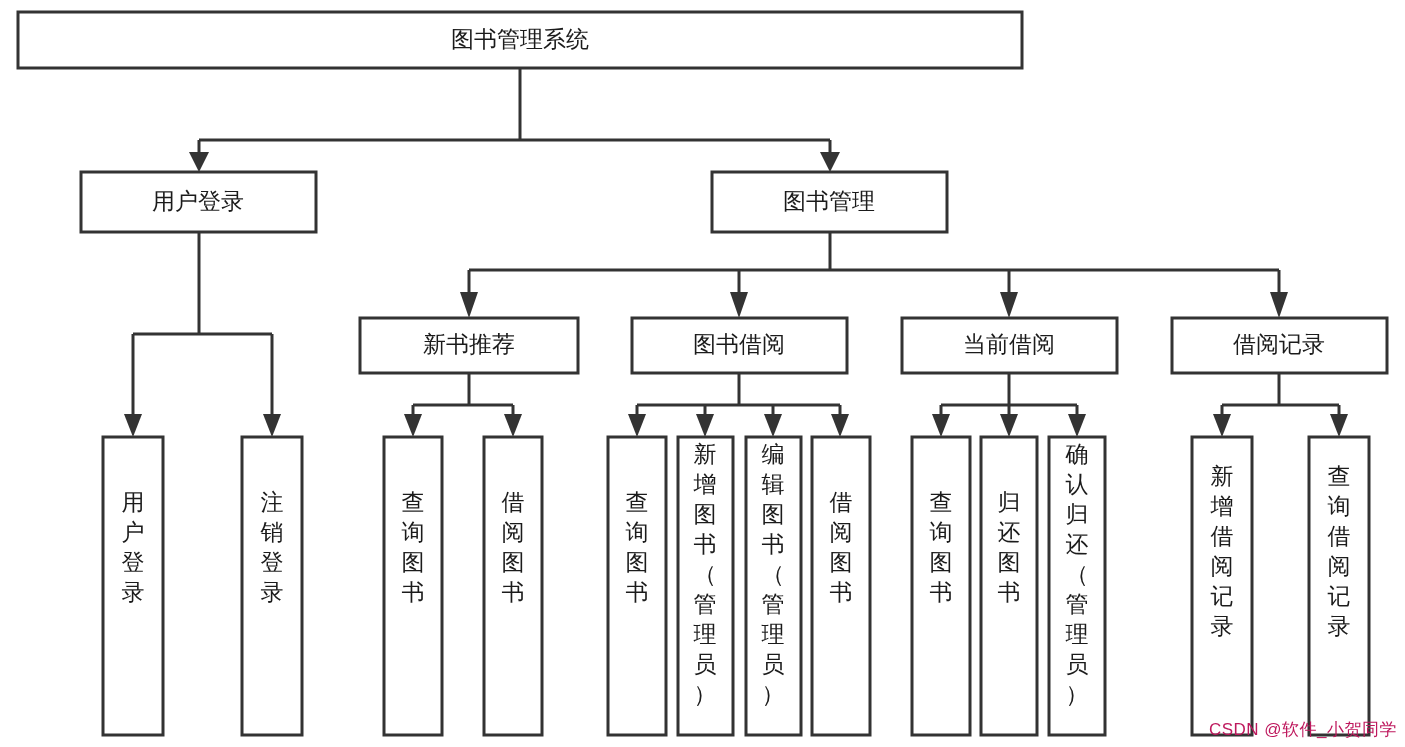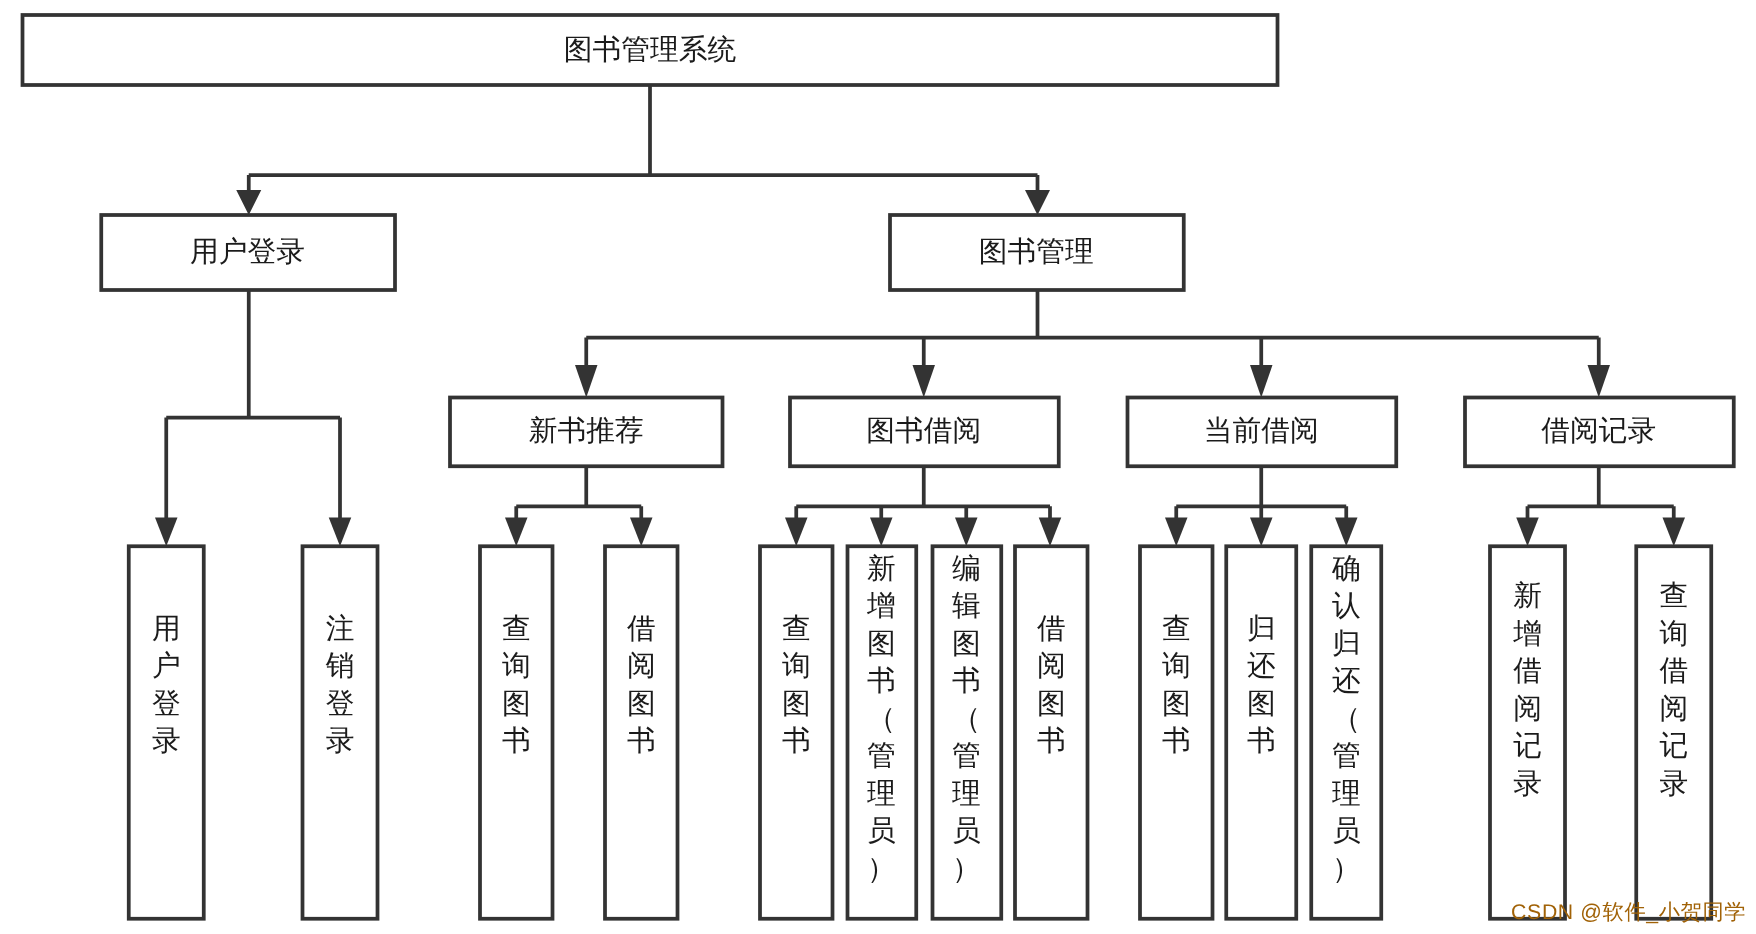--- a/index.html
+++ b/index.html
@@ -55,21 +55,21 @@
     font-family: "Liberation Sans", "DejaVu Sans", sans-serif;
     font-size: 23px;
     text-anchor: middle;
   }
   .watermark {
     position: absolute;
     right: 8px;
     bottom: 6px;
     font-family: "Liberation Sans", "DejaVu Sans", sans-serif;
     font-size: 17px;
-    color: #a16207;
+    color: #be185d;
     letter-spacing: 0.5px;
     white-space: nowrap;
     pointer-events: none;
   }
 </style>
 </head>
 <body>
 
 <div id="diagram-root">
 

